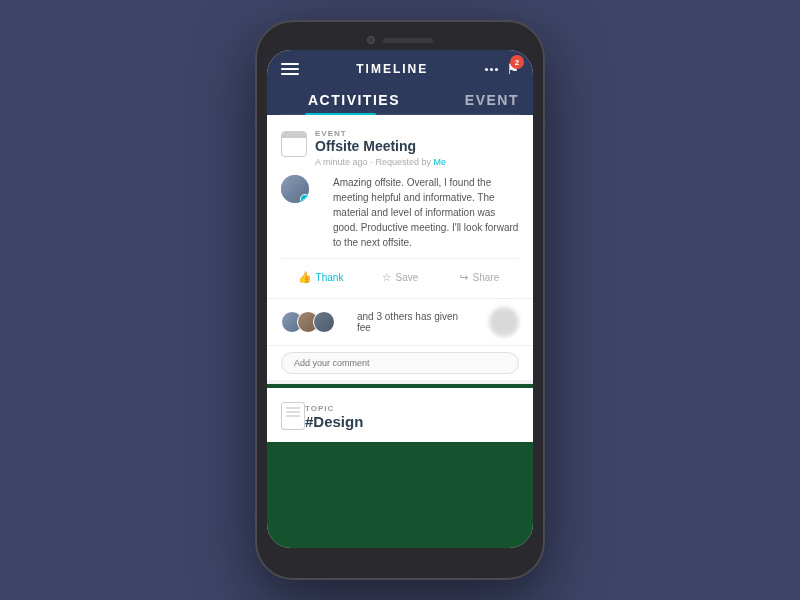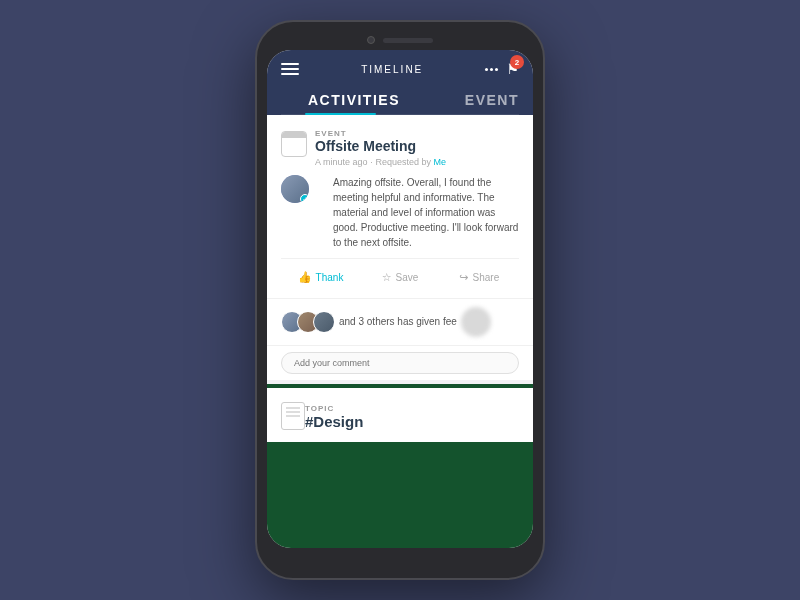--- a/index.html
+++ b/index.html
@@ -77,22 +77,22 @@
     }
     .hamburger span {
       display: block;
       width: 18px;
       height: 2px;
       background: #fff;
       border-radius: 1px;
     }
     .header-title {
       color: #fff;
-      font-size: 10px;
-      font-weight: 400;
+      font-size: 12px;
+      font-weight: 700;
       letter-spacing: 2px;
     }
     .header-right {
       display: flex;
       align-items: center;
       gap: 8px;
       position: relative;
     }
     .dots-icon {
       display: flex;
@@ -299,21 +299,21 @@
       color: #00bcd4;
     }
     .action-icon {
       font-size: 11px;
     }
 
     
     .feedback-row {
       display: flex;
       align-items: center;
-      gap: 0;
+      gap: 18px;
       padding: 8px 14px;
       background: #fff;
       border-top: 1px solid #f0f0f0;
     }
     .avatars-group {
       display: flex;
       flex-direction: row;
     }
     .avatars-group .mini-avatar {
       width: 22px;

